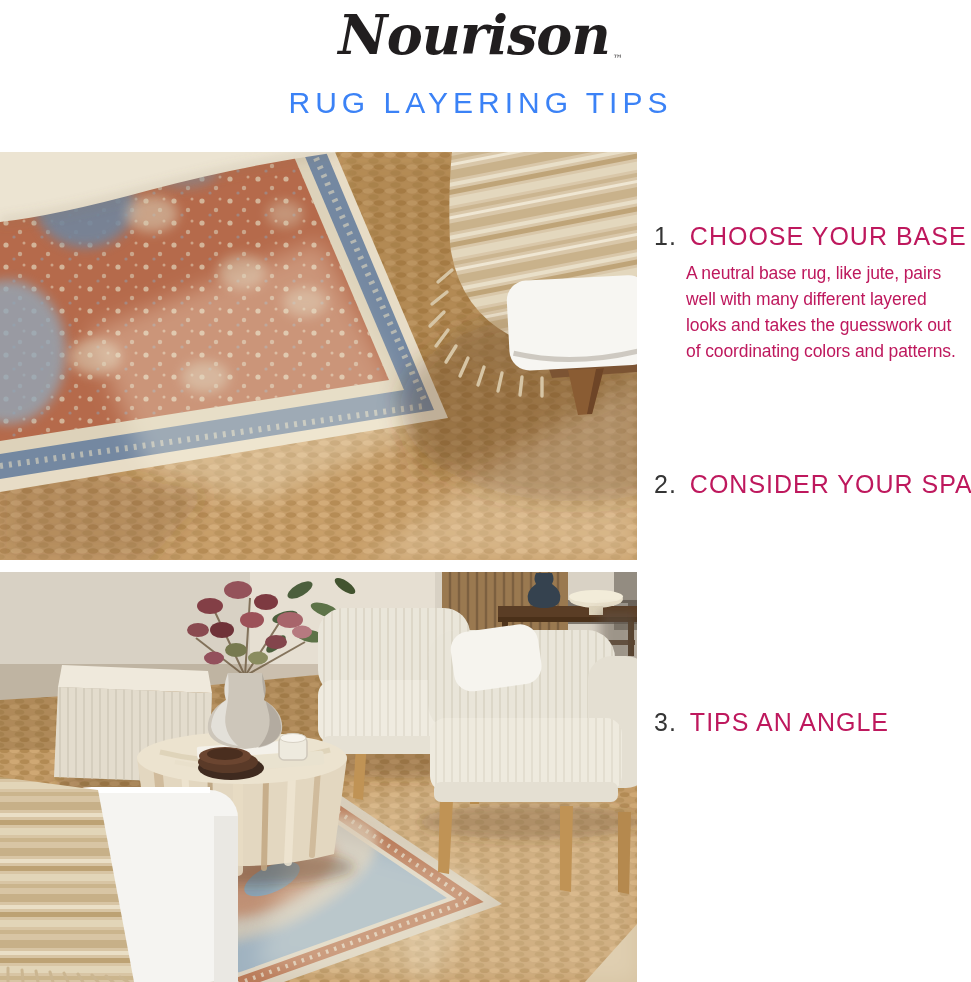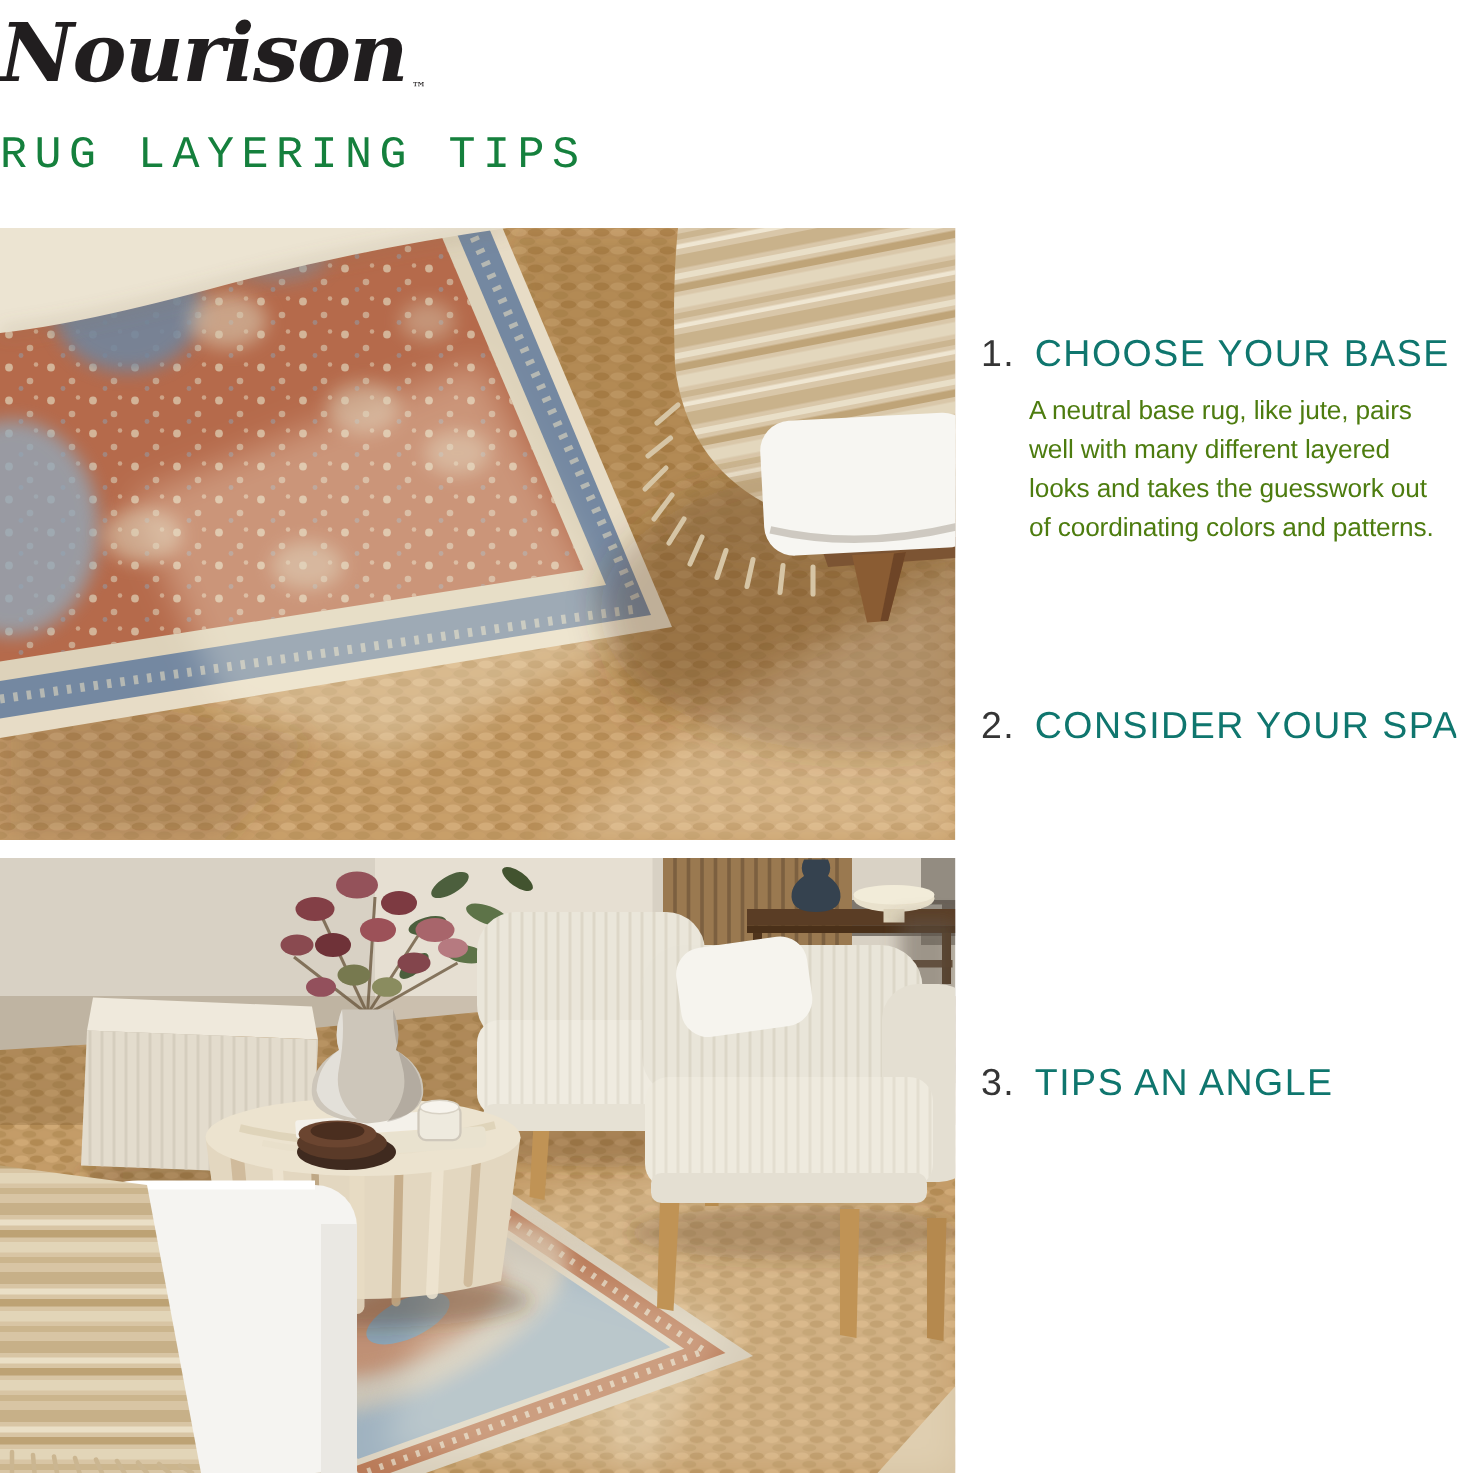--- a/index.html
+++ b/index.html
@@ -1,38 +1,38 @@
 <!DOCTYPE html>
 <html><head>
 <meta charset="utf-8">
 <style>
   html,body{margin:0;padding:0;background:#fff;}
   .canvas{position:relative;width:971px;height:982px;background:#ffffff;overflow:hidden;
           font-family:"Liberation Sans",sans-serif;color:#3a3a3a;}
   
-  .header{position:absolute;top:0;left:0;width:961px;}
+  .header{position:absolute;top:0;left:0;width:961px;text-align:center;}
   .logo{margin-top:2px;font-family:"DejaVu Serif",serif;font-style:italic;font-weight:700;
         font-size:54px;line-height:66px;color:#211e1f;letter-spacing:-1px;}
   .logo .tm{display:inline-block;font-size:10px;font-style:normal;font-weight:400;
         transform:translateY(8px);margin-left:3px;letter-spacing:0;}
-  .title{margin:2px 0 0 0;font-size:30px;font-weight:400;letter-spacing:5px;color:#15803d;
-        font-family:Liberation Mono, monospace;}
+  .title{margin:2px 0 0 0;font-size:30px;font-weight:400;letter-spacing:5px;color:#3b82f6;
+        font-family:Liberation Sans, sans-serif;}
   
   .photo{position:absolute;left:0;width:637px;overflow:hidden;margin:0;padding:0;}
   .photo-top{top:152px;height:408px;}
   .photo-bottom{top:572px;height:410px;}
   .photo svg{display:block;}
   
   .tip{position:absolute;left:654px;width:318px;}
   .tip-1{top:222px;} .tip-2{top:470px;} .tip-3{top:708px;}
   .tip-head{display:flex;align-items:baseline;gap:13px;height:30px;}
   .tip-num{font-size:25px;font-weight:400;color:#353535;letter-spacing:1px;}
-  .tip-head h2{margin:0;font-size:25px;font-weight:400;color:#0f766e;letter-spacing:1px;
+  .tip-head h2{margin:0;font-size:25px;font-weight:400;color:#be185d;letter-spacing:1px;
         font-family:"Liberation Sans",sans-serif;white-space:nowrap;}
-  .tip p{margin:8px 0 0 32px;width:286px;font-size:17.5px;line-height:26px;color:#4d7c0f;
+  .tip p{margin:8px 0 0 32px;width:286px;font-size:17.5px;line-height:26px;color:#be185d;
         white-space:pre-line;letter-spacing:-0.1px;}
 </style>
 </head>
 <body>
 
 <div class="canvas">
 
   <div class="header">
     <div class="logo">
       <span>Nourison</span><span class="tm">™</span>

